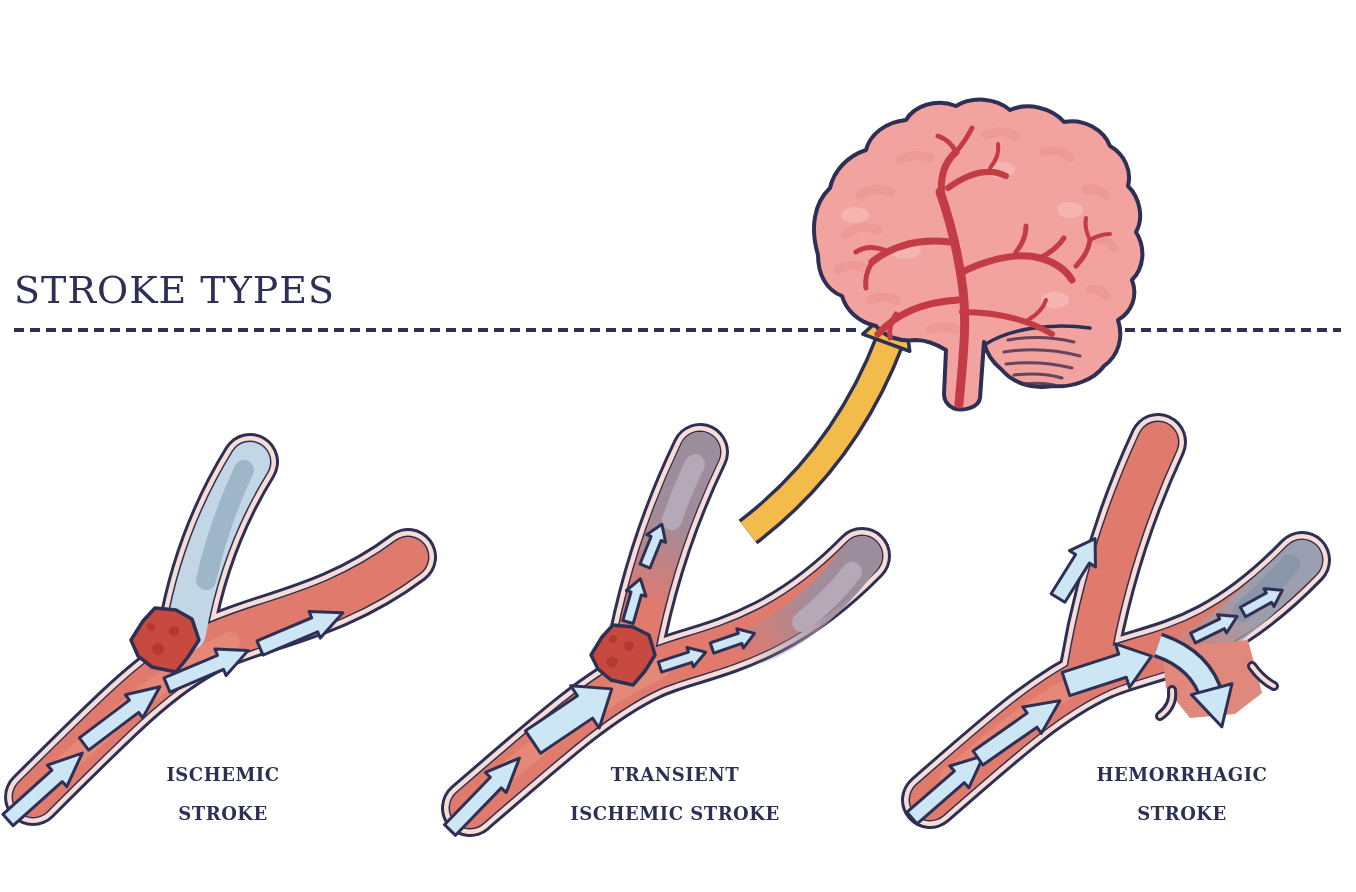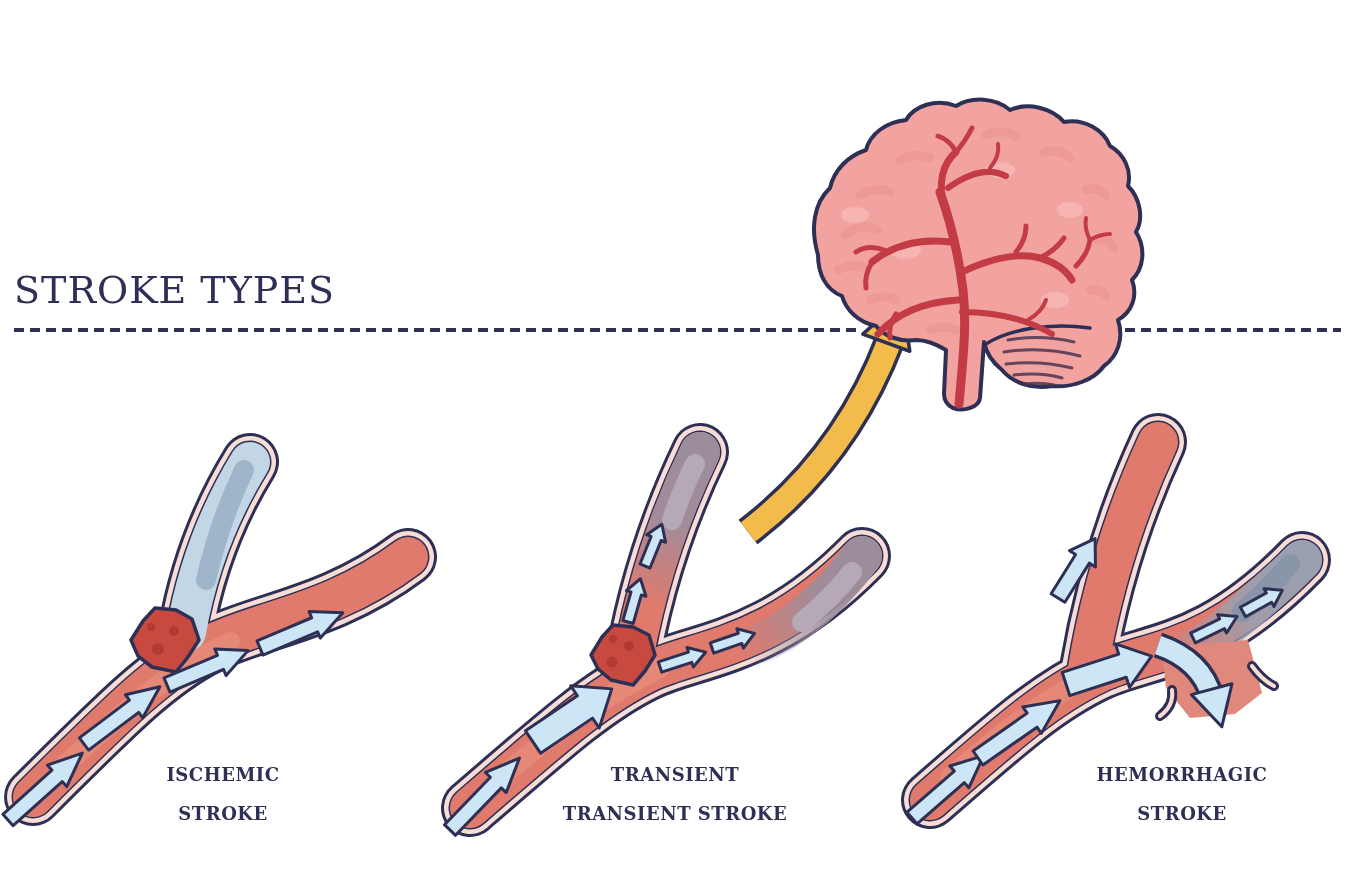--- a/index.html
+++ b/index.html
@@ -205,18 +205,18 @@
 </svg>
 
 <div class="page-title">STROKE TYPES</div>
 
 <div class="vessel-label" id="label-ischemic">
   <div>ISCHEMIC</div>
   <div>STROKE</div>
 </div>
 <div class="vessel-label" id="label-transient">
   <div>TRANSIENT</div>
-  <div>TRANSIENT STROKE</div>
+  <div>ISCHEMIC STROKE</div>
 </div>
 <div class="vessel-label" id="label-hemorrhagic">
   <div>HEMORRHAGIC</div>
   <div>STROKE</div>
 </div>
 
 </body></html>

